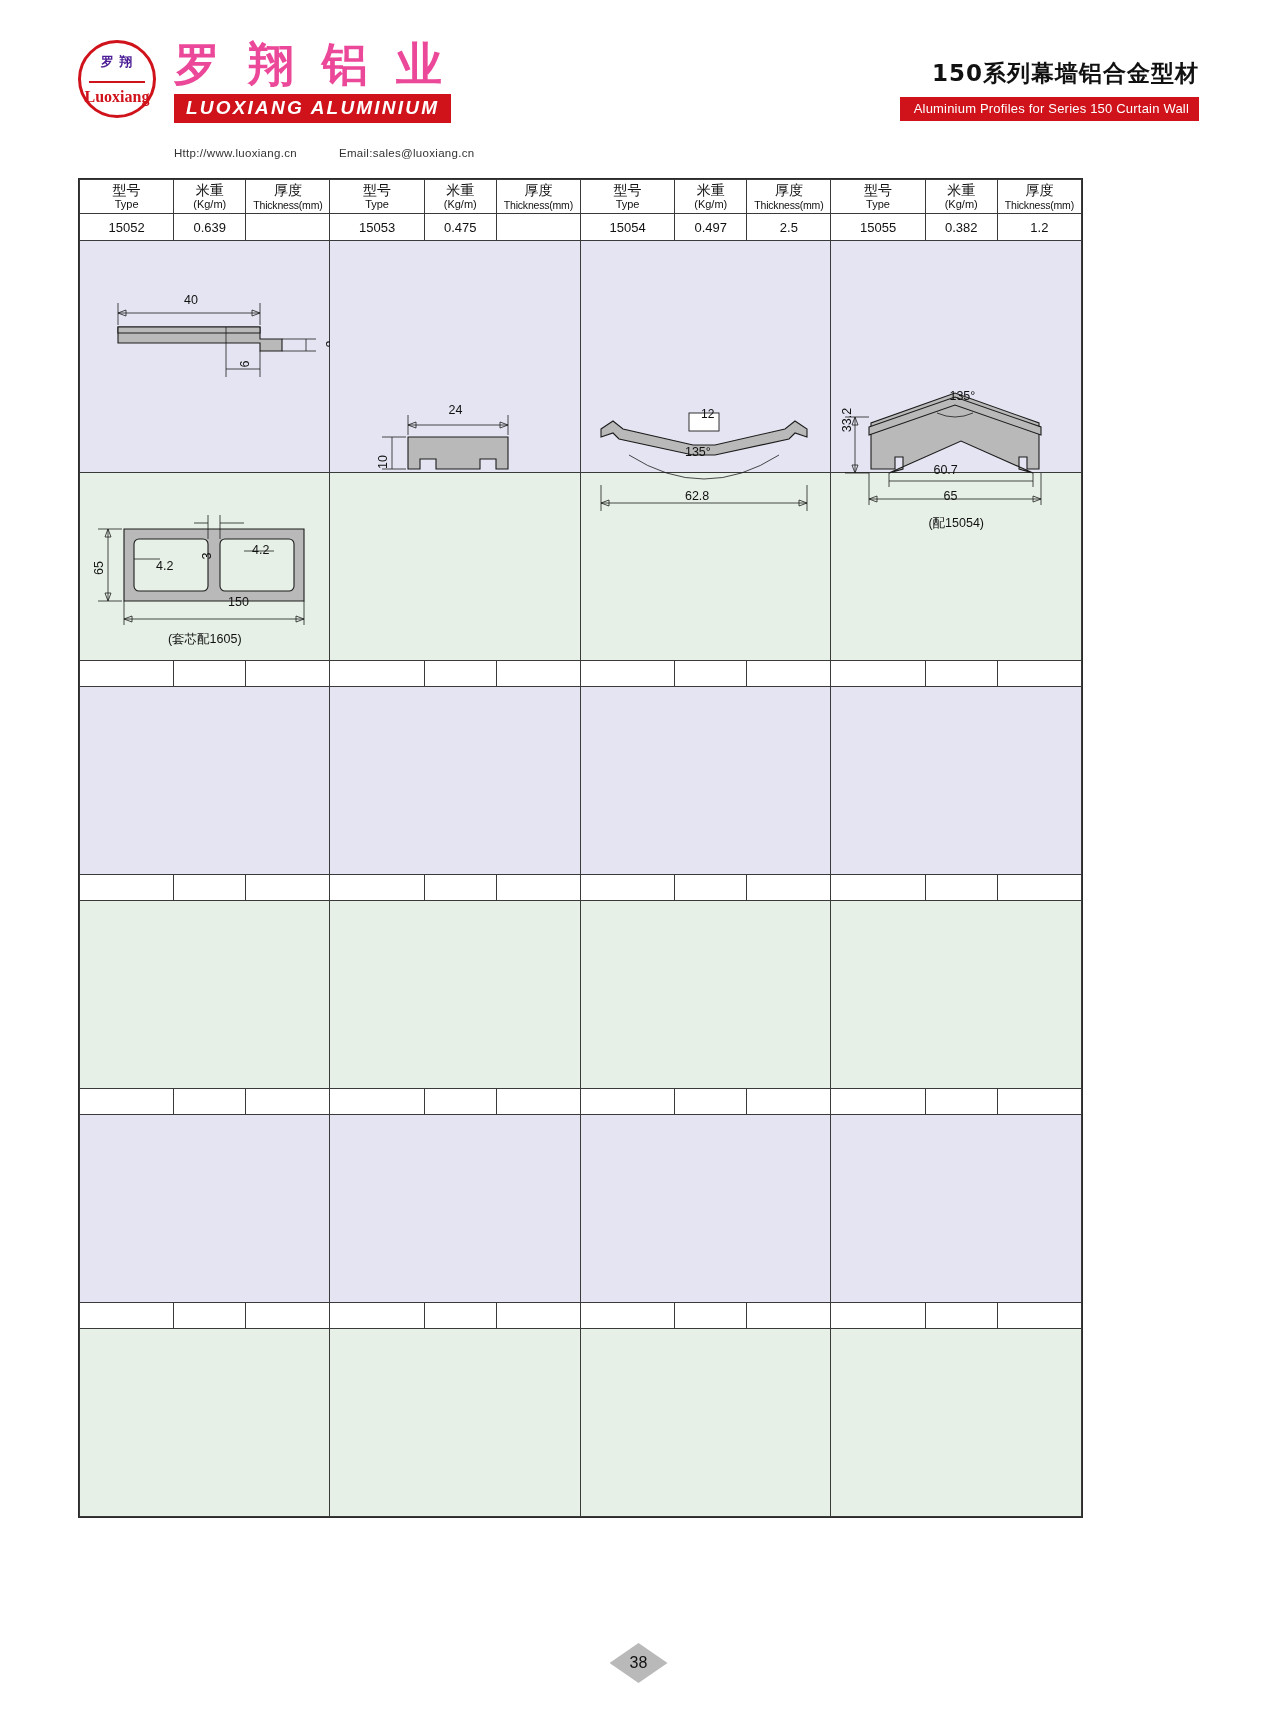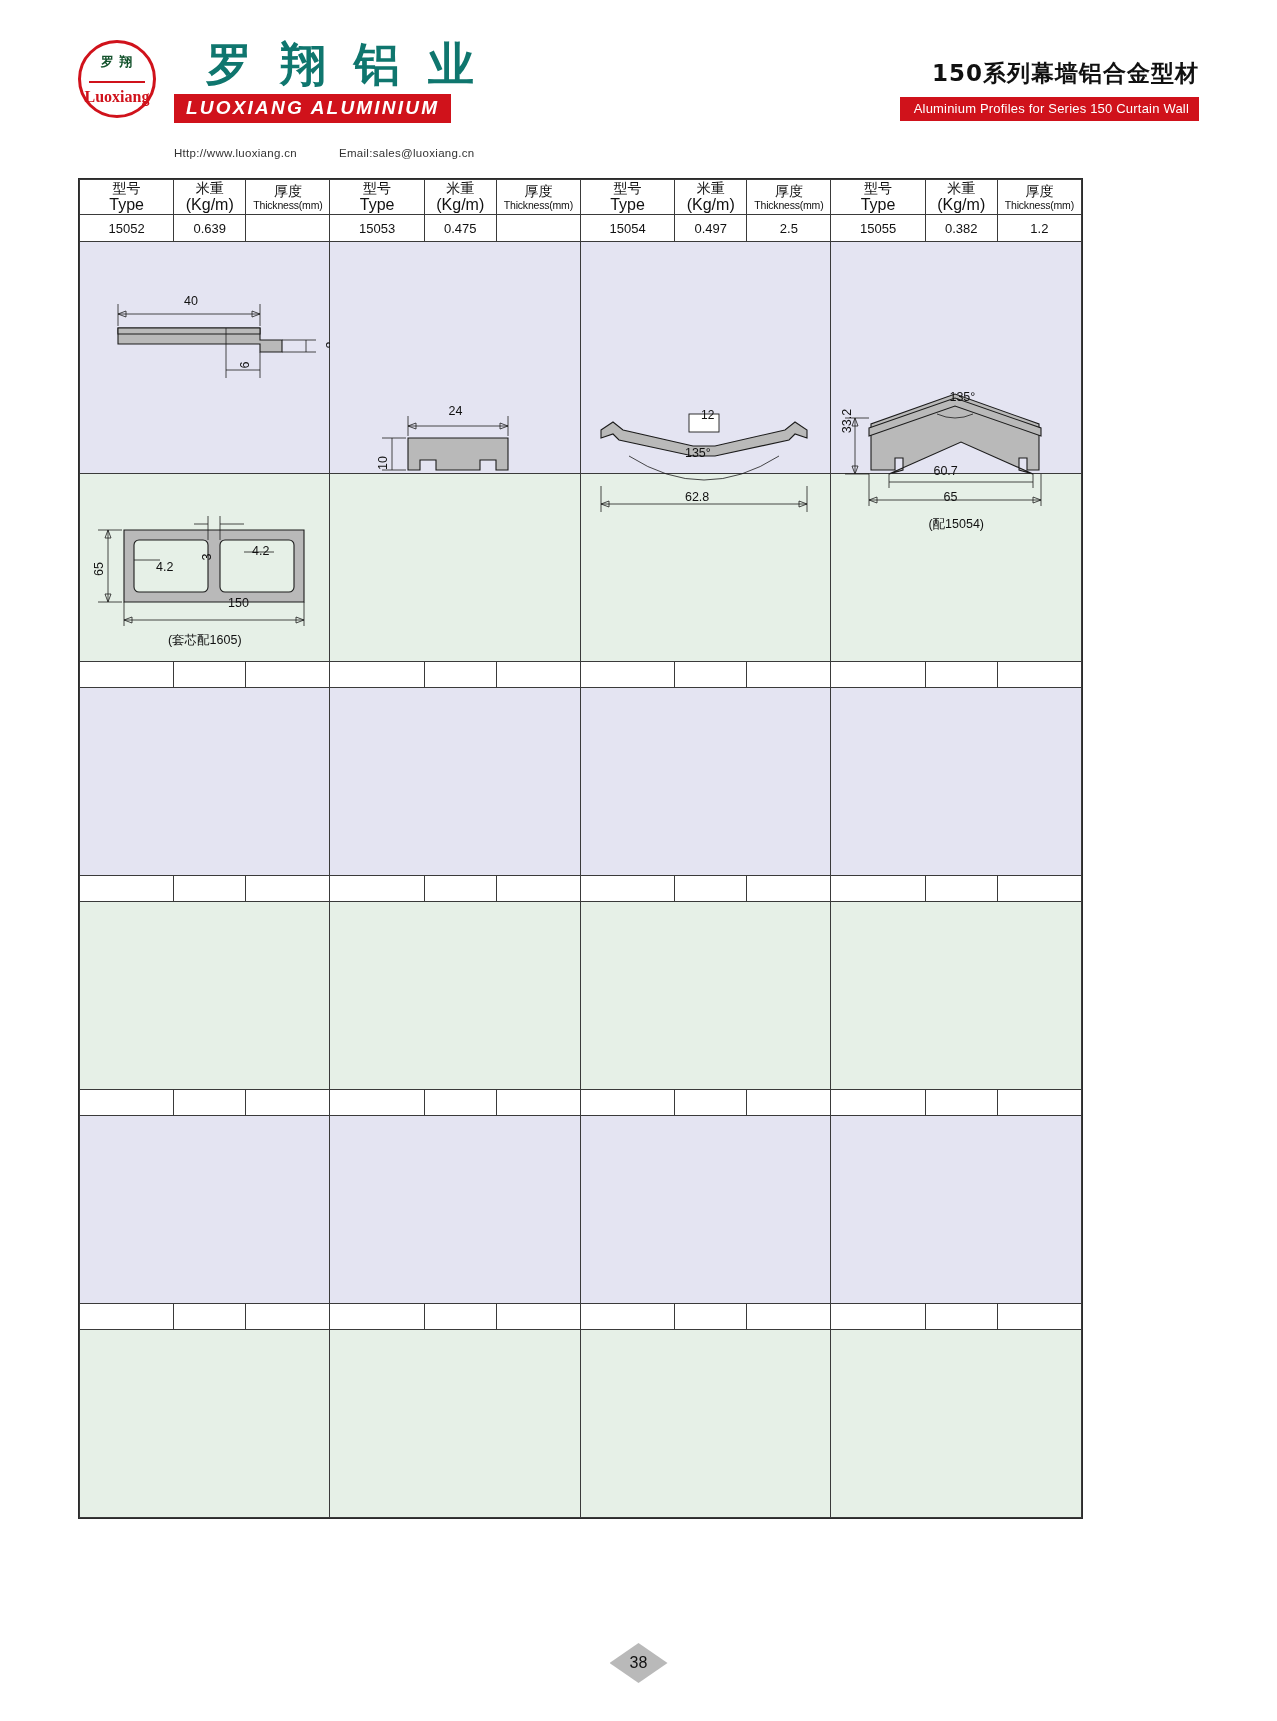--- a/index.html
+++ b/index.html
@@ -34,21 +34,21 @@
     flex: none;
     margin-top: 2px;
   }
   .logo-seal .seal-top {
     position: absolute;
     top: 10px;
     left: 0;
     width: 100%;
     text-align: center;
     font-size: 13px;
-    color: #14532d;
+    color: #4c1d95;
     font-weight: bold;
     letter-spacing: 1px;
   }
   .logo-seal .seal-bot {
     position: absolute;
     bottom: 9px;
     left: 0;
     width: 100%;
     text-align: center;
     font-size: 16px;
@@ -61,26 +61,25 @@
     top: 38px;
     left: 8px;
     right: 8px;
     height: 2px;
     background: #d0121b;
   }
   .brand-col { margin-left: 18px; }
   .brand-cn {
     font-size: 46px;
     font-weight: bold;
-    color: #0f766e;
+    color: #ec4899;
     letter-spacing: 6px;
     line-height: 52px;
     font-family: "DejaVu Sans", sans-serif;
     white-space: nowrap;
-    margin-left: 32px;
   }
   .brand-en-bar {
     margin-top: 4px;
     background: #d0121b;
     color: #fff;
     font-size: 19px;
     font-weight: bold;
     font-style: italic;
     letter-spacing: 2.2px;
     padding: 3px 12px 4px 12px;
@@ -144,21 +143,21 @@
     padding: 0;
   }
   .hdr td {
     height: 34px;
     background: #ffffff;
     line-height: 1.15;
     font-size: 13.5px;
     padding: 2px 0;
   }
   .hdr .cn { display: block; font-size: 14px; }
-  .hdr .en { display: block; font-size: 16px; }
+  .hdr .en { display: block; font-size: 11px; }
   .hdr .en.small { font-size: 10.5px; letter-spacing: -0.2px; }
   .valrow td { height: 27px; font-size: 13px; background: #fff; }
   .drawrow td { background: #e4e4f2; }
   .drawrow.green td { background: #e6f0e7; }
   .blankrow td { height: 26px; background: #fff; }
 
   .cell-draw { position: relative; }
 
   
   .dw { position: relative; width: 100%; height: 100%; }

